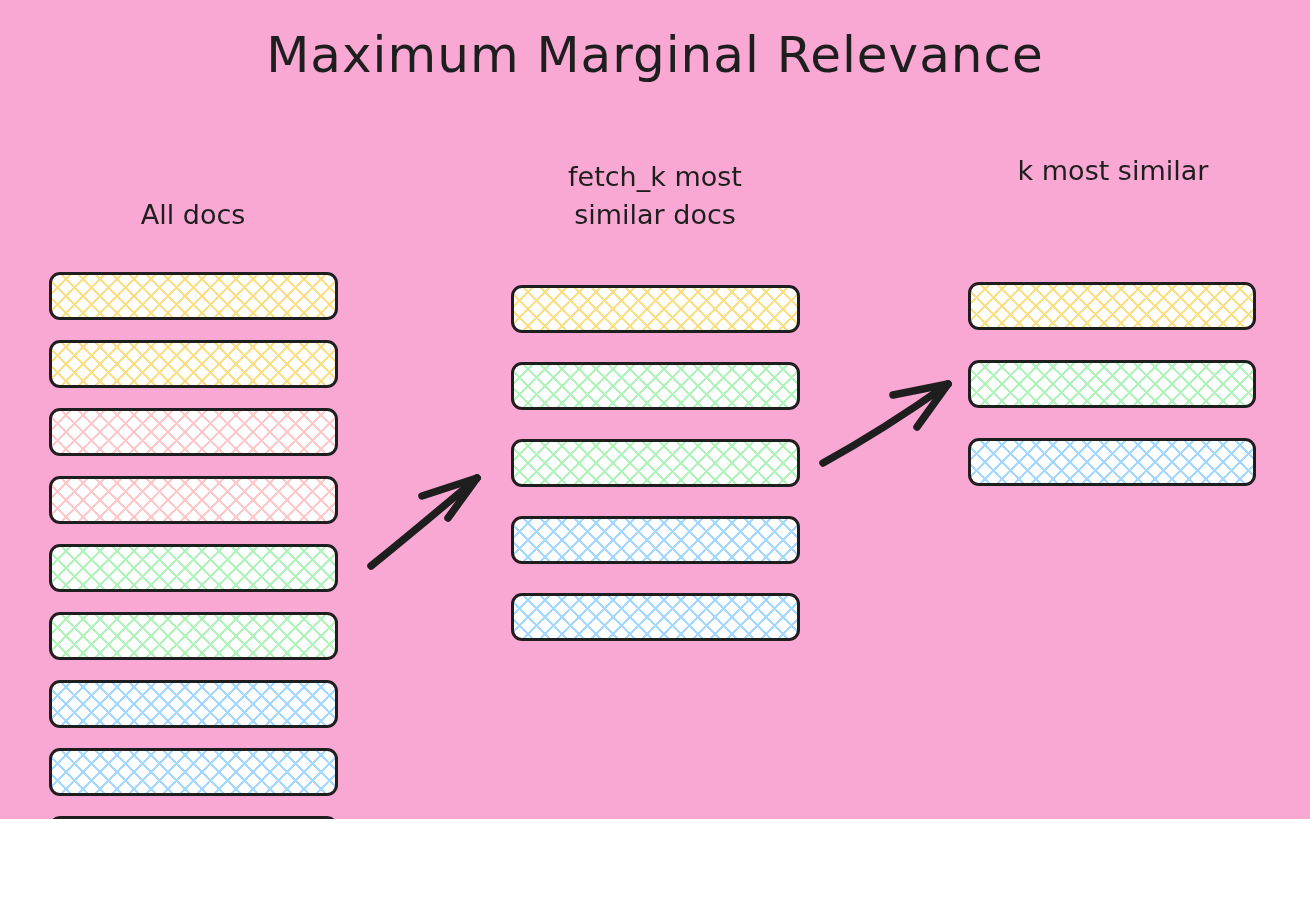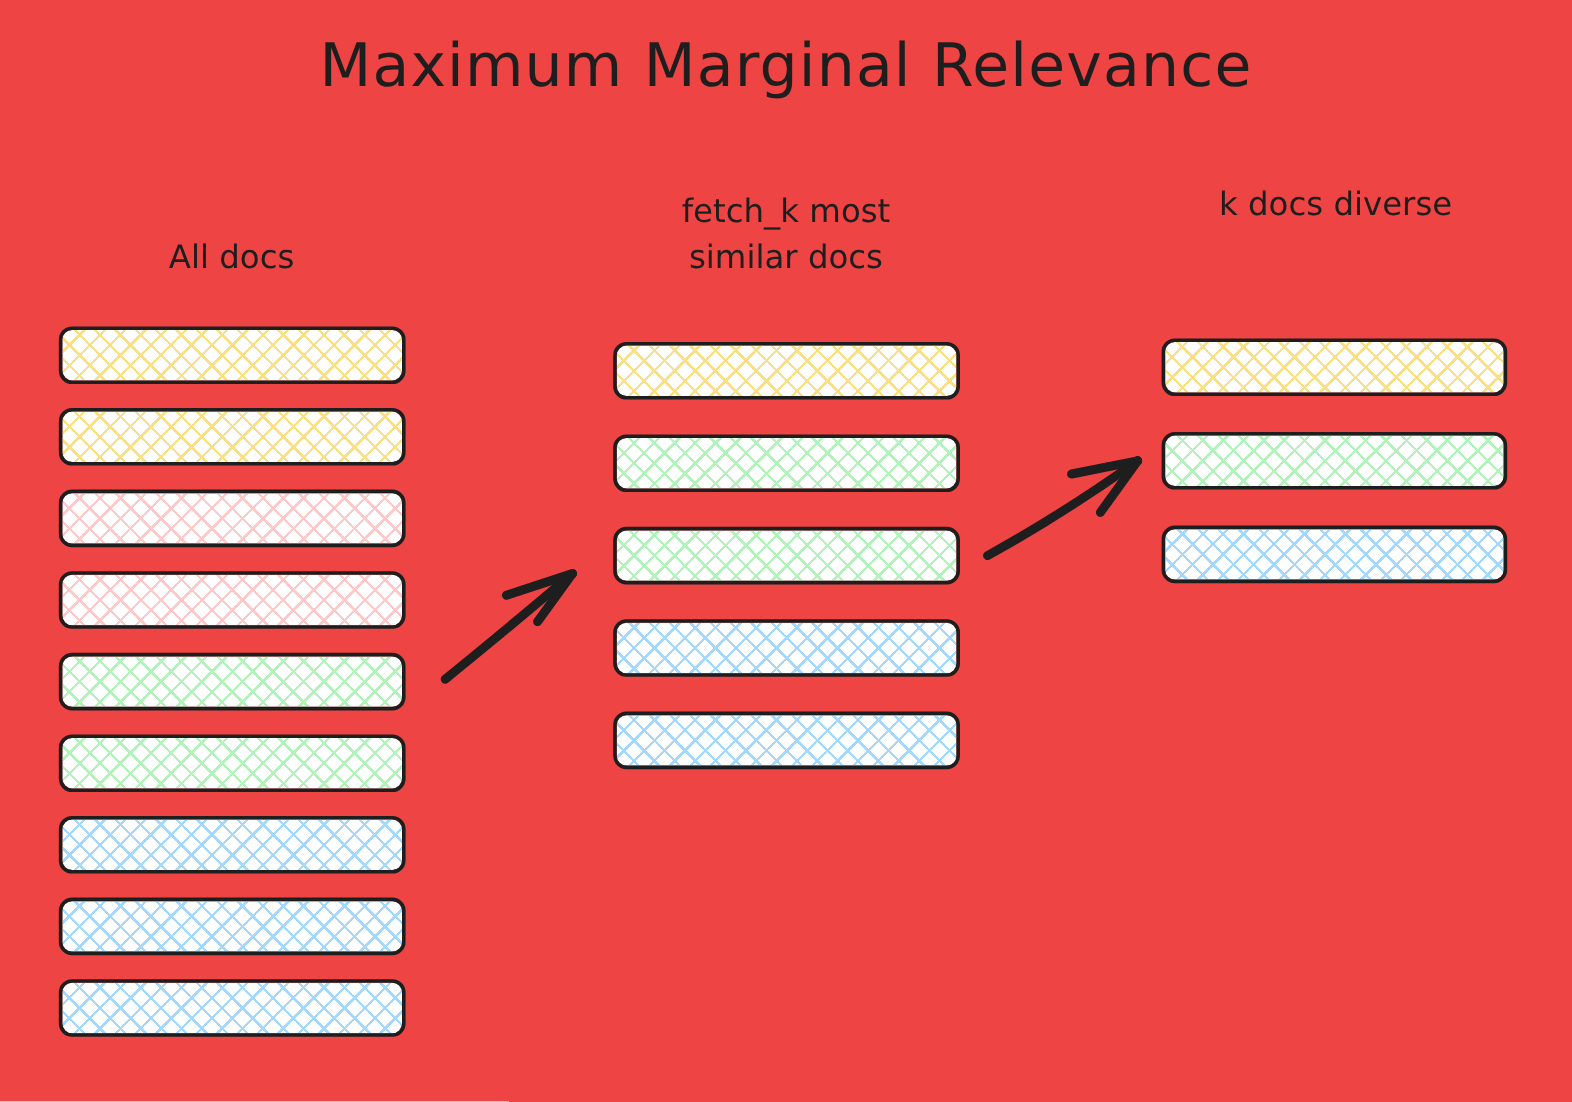--- a/index.html
+++ b/index.html
@@ -4,22 +4,22 @@
 <style>
   html, body {
     margin: 0;
     padding: 0;
     background: #ffffff;
     font-family: "DejaVu Sans", sans-serif;
   }
   .canvas {
     position: relative;
     width: 1310px;
-    height: 918px;
-    background: #ef4444;
+    height: 819px;
+    background: #f9a8d4;
     overflow: hidden;
     color: var(--stroke, #1e1e1e);
   }
   .title {
     position: absolute;
     left: 0;
     top: 26px;
     width: 1310px;
     margin: 0;
     text-align: center;
@@ -81,21 +81,21 @@
 
 <div class="canvas">
 
   <h1 class="title">Maximum Marginal Relevance</h1>
 
   <div class="col-label label-all">All docs</div>
 
   <div class="col-label label-fetchk">fetch_k most
 similar docs</div>
 
-  <div class="col-label label-diverse">k docs diverse</div>
+  <div class="col-label label-diverse">k most similar</div>
 
   <div class="col col-all">
       <div class="doc" style="--hatch: #f9df85;"></div>
       <div class="doc" style="--hatch: #f9df85;"></div>
       <div class="doc" style="--hatch: #ffc9c9;"></div>
       <div class="doc" style="--hatch: #ffc9c9;"></div>
       <div class="doc" style="--hatch: #b2f2bb;"></div>
       <div class="doc" style="--hatch: #b2f2bb;"></div>
       <div class="doc" style="--hatch: #a5d8ff;"></div>
       <div class="doc" style="--hatch: #a5d8ff;"></div>

